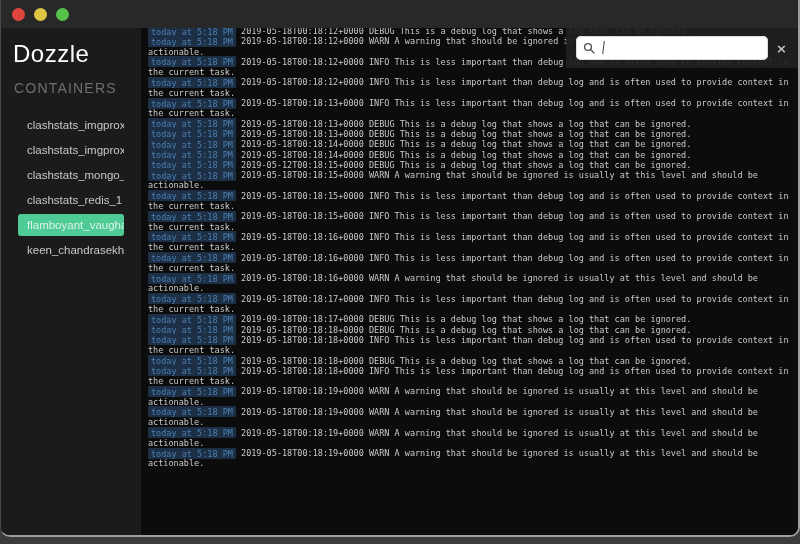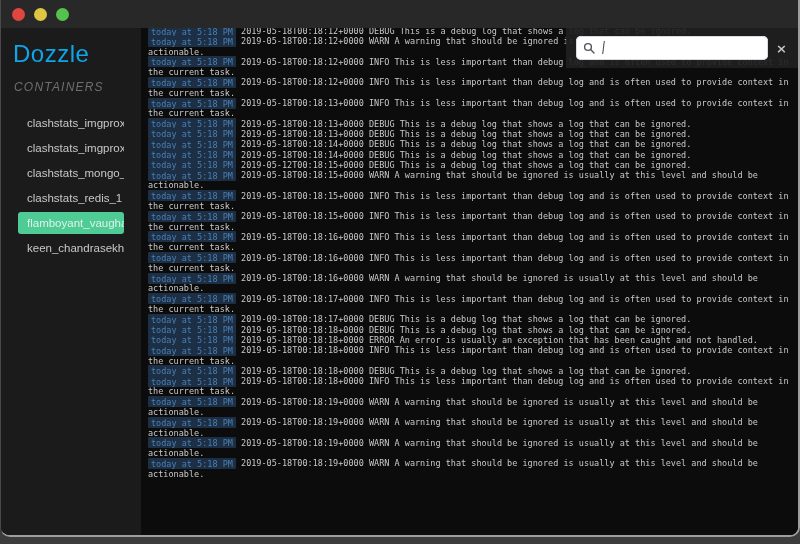--- a/index.html
+++ b/index.html
@@ -16,21 +16,21 @@
   .titlebar{
     height:28px;flex:0 0 28px;background:#282828;display:flex;align-items:center;padding-left:11px;
   }
   .dot{width:13px;height:13px;border-radius:50%;margin-right:9px;display:inline-block;}
   .main{flex:1;display:flex;min-height:0;position:relative;}
   .sidebar{
     width:140px;flex:0 0 140px;background:#1b1b1b;box-sizing:border-box;
     padding:10px 0 0 0;overflow:hidden;
   }
   .logo{font-size:24px;font-weight:500;padding:2px 12px 10px 12px;letter-spacing:0.5px;}
-  .section-label{font-size:12px;letter-spacing:1.2px;color:#6f6f6f;padding:2px 13px 10px 13px;font-style:italic;}
+  .section-label{font-size:14px;letter-spacing:1.2px;color:#6f6f6f;padding:2px 13px 10px 13px;}
   .container-list{list-style:none;margin:8px;padding:0 9px;}
   .container-item{
     font-size:11.5px;color:#c8c8c8;padding:5px 9px;margin-bottom:3px;border-radius:3px;
     white-space:nowrap;overflow:hidden;cursor:pointer;
   }
   .container-item.selected{color:#dcf3e8;}
   .logpane{
     flex:1;min-width:0;background:#0c0c0c;position:relative;overflow:hidden;
   }
   .logs{
@@ -68,21 +68,21 @@
 <body>
 
 <div class="window">
   <div class="titlebar">
     <span class="dot" style="background: rgb(224, 69, 63);"></span>
     <span class="dot" style="background: rgb(222, 198, 67);"></span>
     <span class="dot" style="background: rgb(85, 195, 75);"></span>
   </div>
   <div class="main">
     <aside class="sidebar">
-      <div class="logo" style="color: #0ea5e9;">Dozzle</div>
+      <div class="logo" style="color: #ffffff;">Dozzle</div>
       <div class="section-label">CONTAINERS</div>
       <ul class="container-list">
           <li class="container-item"><span>clashstats_imgprox…</span></li>
           <li class="container-item"><span>clashstats_imgprox…</span></li>
           <li class="container-item"><span>clashstats_mongo_1</span></li>
           <li class="container-item"><span>clashstats_redis_1</span></li>
           <li class="container-item selected" style="background: rgb(79, 203, 150);"><span>flamboyant_vaughan</span></li>
           <li class="container-item"><span>keen_chandrasekhar</span></li>
         </ul>
     </aside>
@@ -100,21 +100,20 @@
           <div class="entry"><span class="ts" style="background: rgb(28, 47, 69); color: rgb(75, 127, 179);">today at 5:18 PM</span><span class="msg"> 2019-05-12T00:18:15+0000 DEBUG This is a debug log that shows a log that can be ignored.</span></div>
           <div class="entry"><span class="ts" style="background: rgb(28, 47, 69); color: rgb(75, 127, 179);">today at 5:18 PM</span><span class="msg"> 2019-05-18T00:18:15+0000 WARN A warning that should be ignored is usually at this level and should be actionable.</span></div>
           <div class="entry"><span class="ts" style="background: rgb(28, 47, 69); color: rgb(75, 127, 179);">today at 5:18 PM</span><span class="msg"> 2019-05-18T00:18:15+0000 INFO This is less important than debug log and is often used to provide context in the current task.</span></div>
           <div class="entry"><span class="ts" style="background: rgb(28, 47, 69); color: rgb(75, 127, 179);">today at 5:18 PM</span><span class="msg"> 2019-05-18T00:18:15+0000 INFO This is less important than debug log and is often used to provide context in the current task.</span></div>
           <div class="entry"><span class="ts" style="background: rgb(28, 47, 69); color: rgb(75, 127, 179);">today at 5:18 PM</span><span class="msg"> 2019-05-18T00:18:16+0000 INFO This is less important than debug log and is often used to provide context in the current task.</span></div>
           <div class="entry"><span class="ts" style="background: rgb(28, 47, 69); color: rgb(75, 127, 179);">today at 5:18 PM</span><span class="msg"> 2019-05-18T00:18:16+0000 INFO This is less important than debug log and is often used to provide context in the current task.</span></div>
           <div class="entry"><span class="ts" style="background: rgb(28, 47, 69); color: rgb(75, 127, 179);">today at 5:18 PM</span><span class="msg"> 2019-05-18T00:18:16+0000 WARN A warning that should be ignored is usually at this level and should be actionable.</span></div>
           <div class="entry"><span class="ts" style="background: rgb(28, 47, 69); color: rgb(75, 127, 179);">today at 5:18 PM</span><span class="msg"> 2019-05-18T00:18:17+0000 INFO This is less important than debug log and is often used to provide context in the current task.</span></div>
           <div class="entry"><span class="ts" style="background: rgb(28, 47, 69); color: rgb(75, 127, 179);">today at 5:18 PM</span><span class="msg"> 2019-09-18T00:18:17+0000 DEBUG This is a debug log that shows a log that can be ignored.</span></div>
           <div class="entry"><span class="ts" style="background: rgb(28, 47, 69); color: rgb(75, 127, 179);">today at 5:18 PM</span><span class="msg"> 2019-05-18T00:18:18+0000 DEBUG This is a debug log that shows a log that can be ignored.</span></div>
-          <div class="entry"><span class="ts" style="background: rgb(28, 47, 69); color: rgb(75, 127, 179);">today at 5:18 PM</span><span class="msg"> 2019-05-18T00:18:18+0000 ERROR An error is usually an exception that has been caught and not handled.</span></div>
           <div class="entry"><span class="ts" style="background: rgb(28, 47, 69); color: rgb(75, 127, 179);">today at 5:18 PM</span><span class="msg"> 2019-05-18T00:18:18+0000 INFO This is less important than debug log and is often used to provide context in the current task.</span></div>
           <div class="entry"><span class="ts" style="background: rgb(28, 47, 69); color: rgb(75, 127, 179);">today at 5:18 PM</span><span class="msg"> 2019-05-18T00:18:18+0000 DEBUG This is a debug log that shows a log that can be ignored.</span></div>
           <div class="entry"><span class="ts" style="background: rgb(28, 47, 69); color: rgb(75, 127, 179);">today at 5:18 PM</span><span class="msg"> 2019-05-18T00:18:18+0000 INFO This is less important than debug log and is often used to provide context in the current task.</span></div>
           <div class="entry"><span class="ts" style="background: rgb(28, 47, 69); color: rgb(75, 127, 179);">today at 5:18 PM</span><span class="msg"> 2019-05-18T00:18:19+0000 WARN A warning that should be ignored is usually at this level and should be actionable.</span></div>
           <div class="entry"><span class="ts" style="background: rgb(28, 47, 69); color: rgb(75, 127, 179);">today at 5:18 PM</span><span class="msg"> 2019-05-18T00:18:19+0000 WARN A warning that should be ignored is usually at this level and should be actionable.</span></div>
           <div class="entry"><span class="ts" style="background: rgb(28, 47, 69); color: rgb(75, 127, 179);">today at 5:18 PM</span><span class="msg"> 2019-05-18T00:18:19+0000 WARN A warning that should be ignored is usually at this level and should be actionable.</span></div>
           <div class="entry"><span class="ts" style="background: rgb(28, 47, 69); color: rgb(75, 127, 179);">today at 5:18 PM</span><span class="msg"> 2019-05-18T00:18:19+0000 WARN A warning that should be ignored is usually at this level and should be actionable.</span></div>
         </div>
       <div class="search-overlay">
         <div class="search-box">

